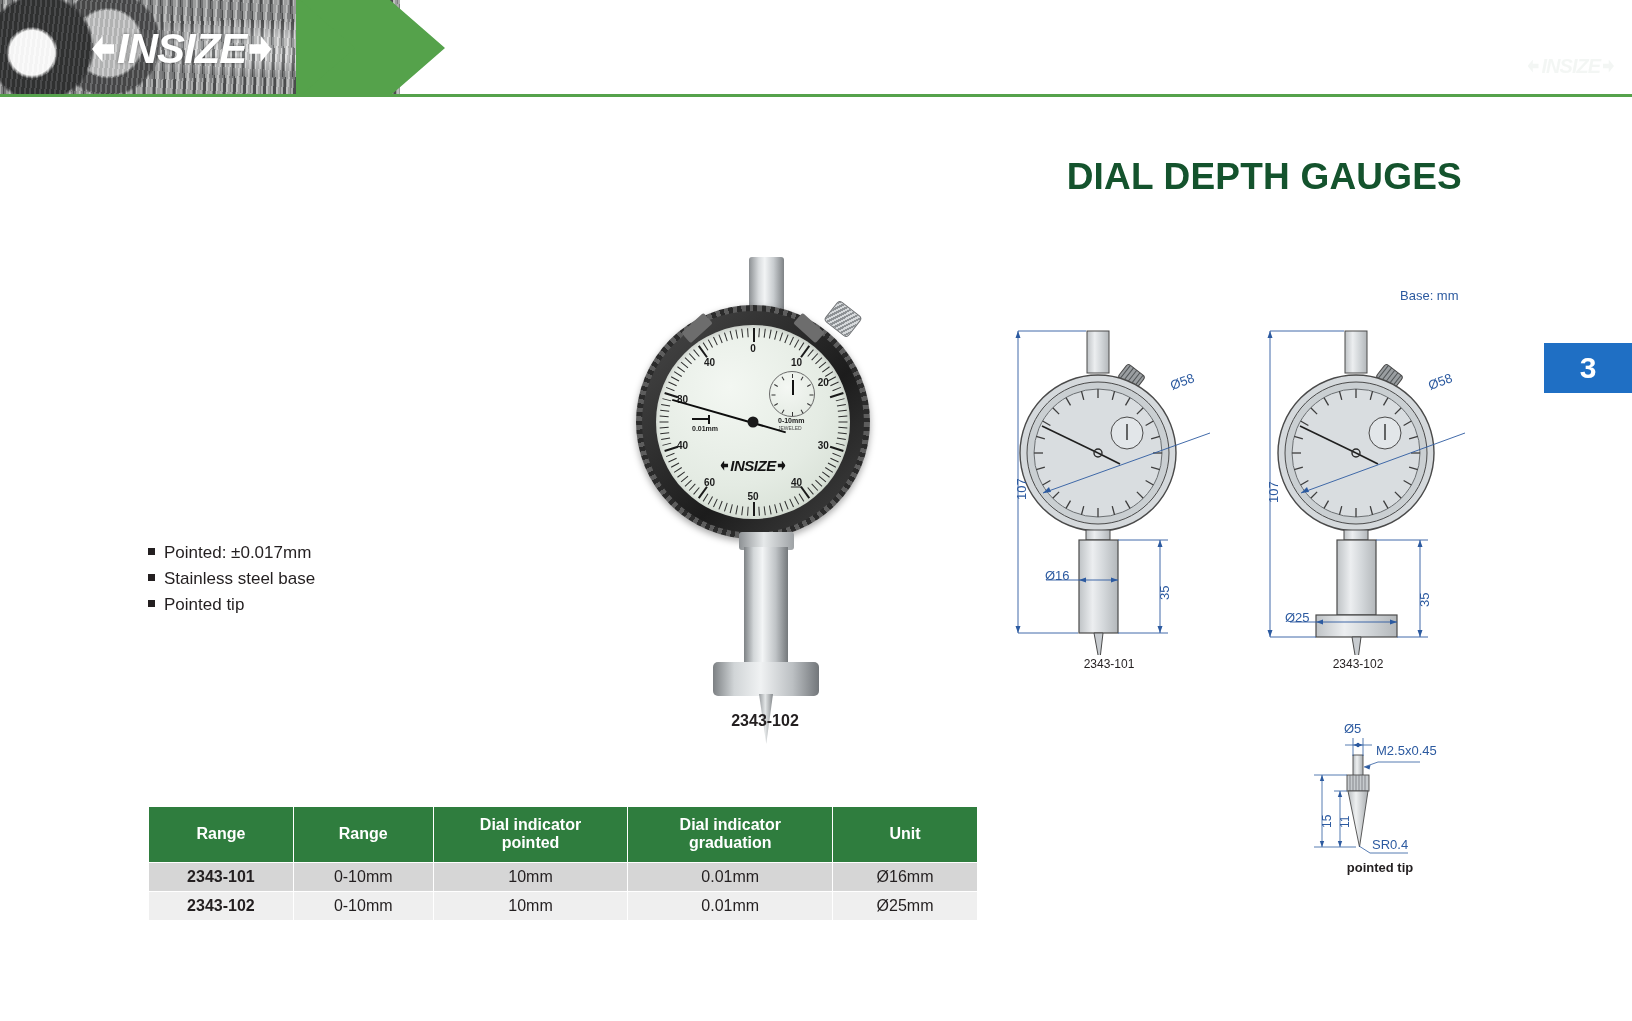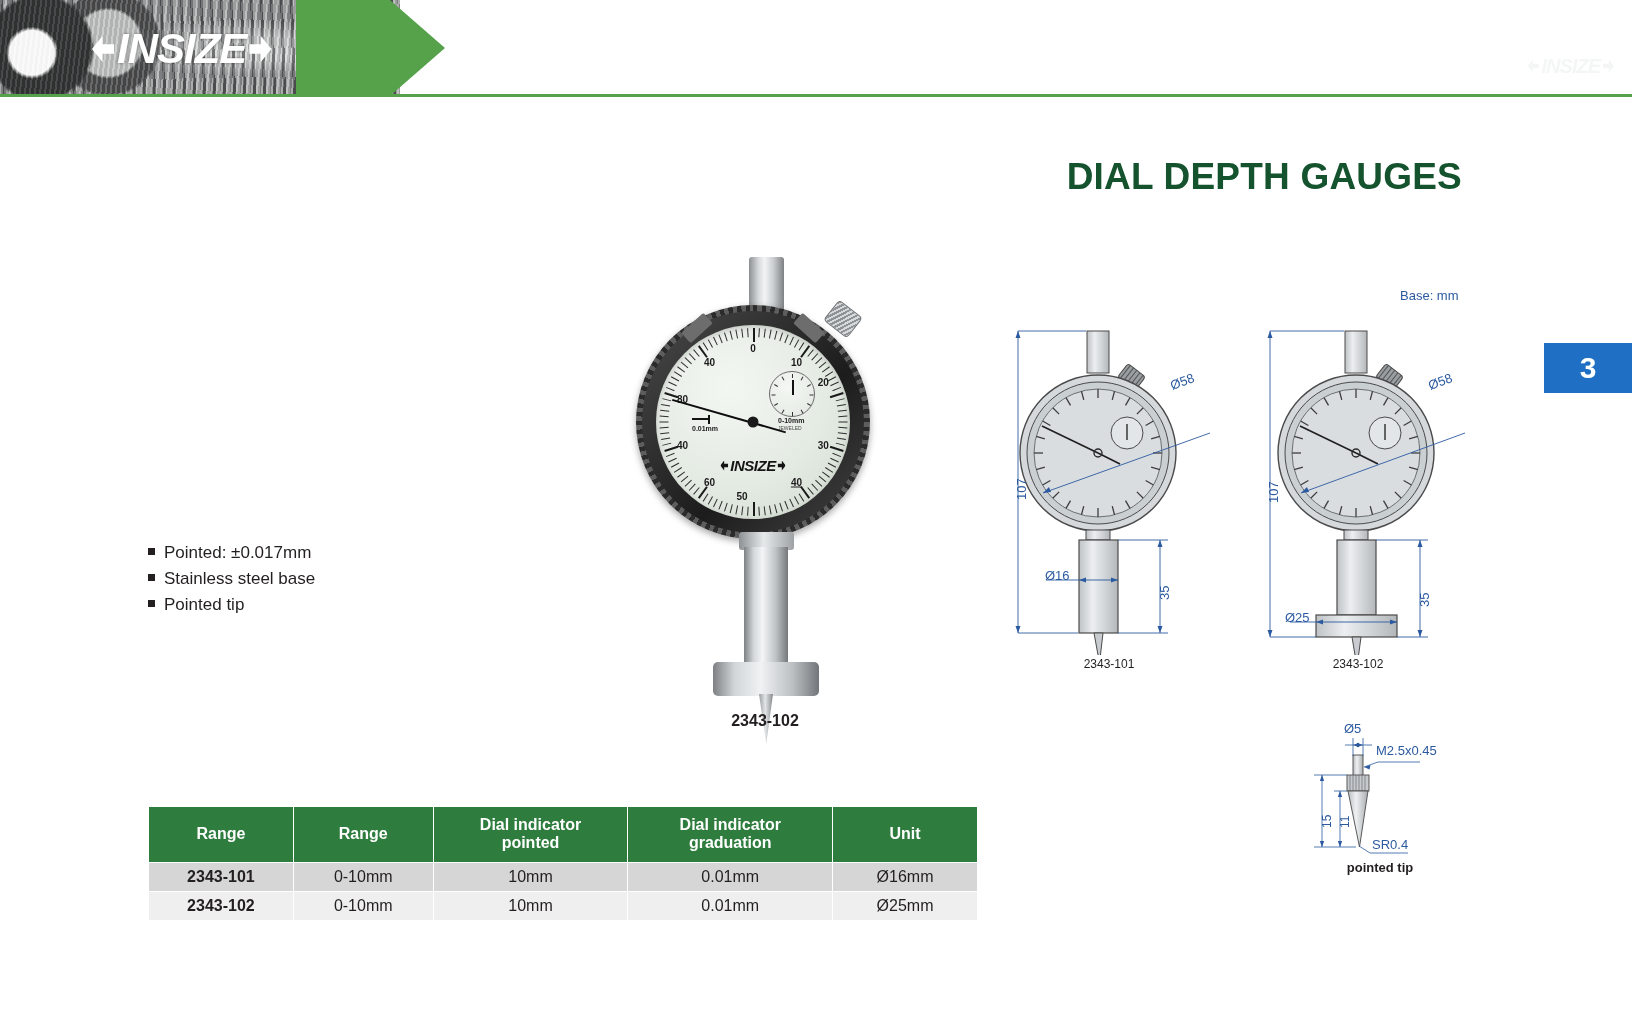--- a/index.html
+++ b/index.html
@@ -419,21 +419,21 @@
         <span style="transform: rotate(349.2deg);"></span>
         <span style="transform: rotate(352.8deg);"></span>
         <span style="transform: rotate(356.4deg);"></span>
       </div>
     <div id="pp-nums">
         <div class="pp-num" style="left: 97px; top: 23px;">0</div>
         <div class="pp-num" style="left: 53.5039px; top: 37.1327px;">40</div>
         <div class="pp-num" style="left: 26.6218px; top: 74.1327px;">80</div>
         <div class="pp-num" style="left: 26.6218px; top: 119.867px;">40</div>
         <div class="pp-num" style="left: 53.5039px; top: 156.867px;">60</div>
-        <div class="pp-num" style="left: 86px; top: 171px;">50</div>
+        <div class="pp-num" style="left: 97px; top: 171px;">50</div>
         <div class="pp-num" style="left: 140.496px; top: 156.867px; text-decoration: underline;">40</div>
         <div class="pp-num" style="left: 167.378px; top: 119.867px;">30</div>
         <div class="pp-num" style="left: 167.378px; top: 57px;">20</div>
         <div class="pp-num" style="left: 140.496px; top: 37.1327px;">10</div>
       </div>
     <div class="pp-subdial">
       <div id="sd-ticks">
           <div class="sd-tick" style="transform: rotate(0deg);"></div>
           <div class="sd-tick" style="transform: rotate(30deg);"></div>
           <div class="sd-tick" style="transform: rotate(60deg);"></div>

